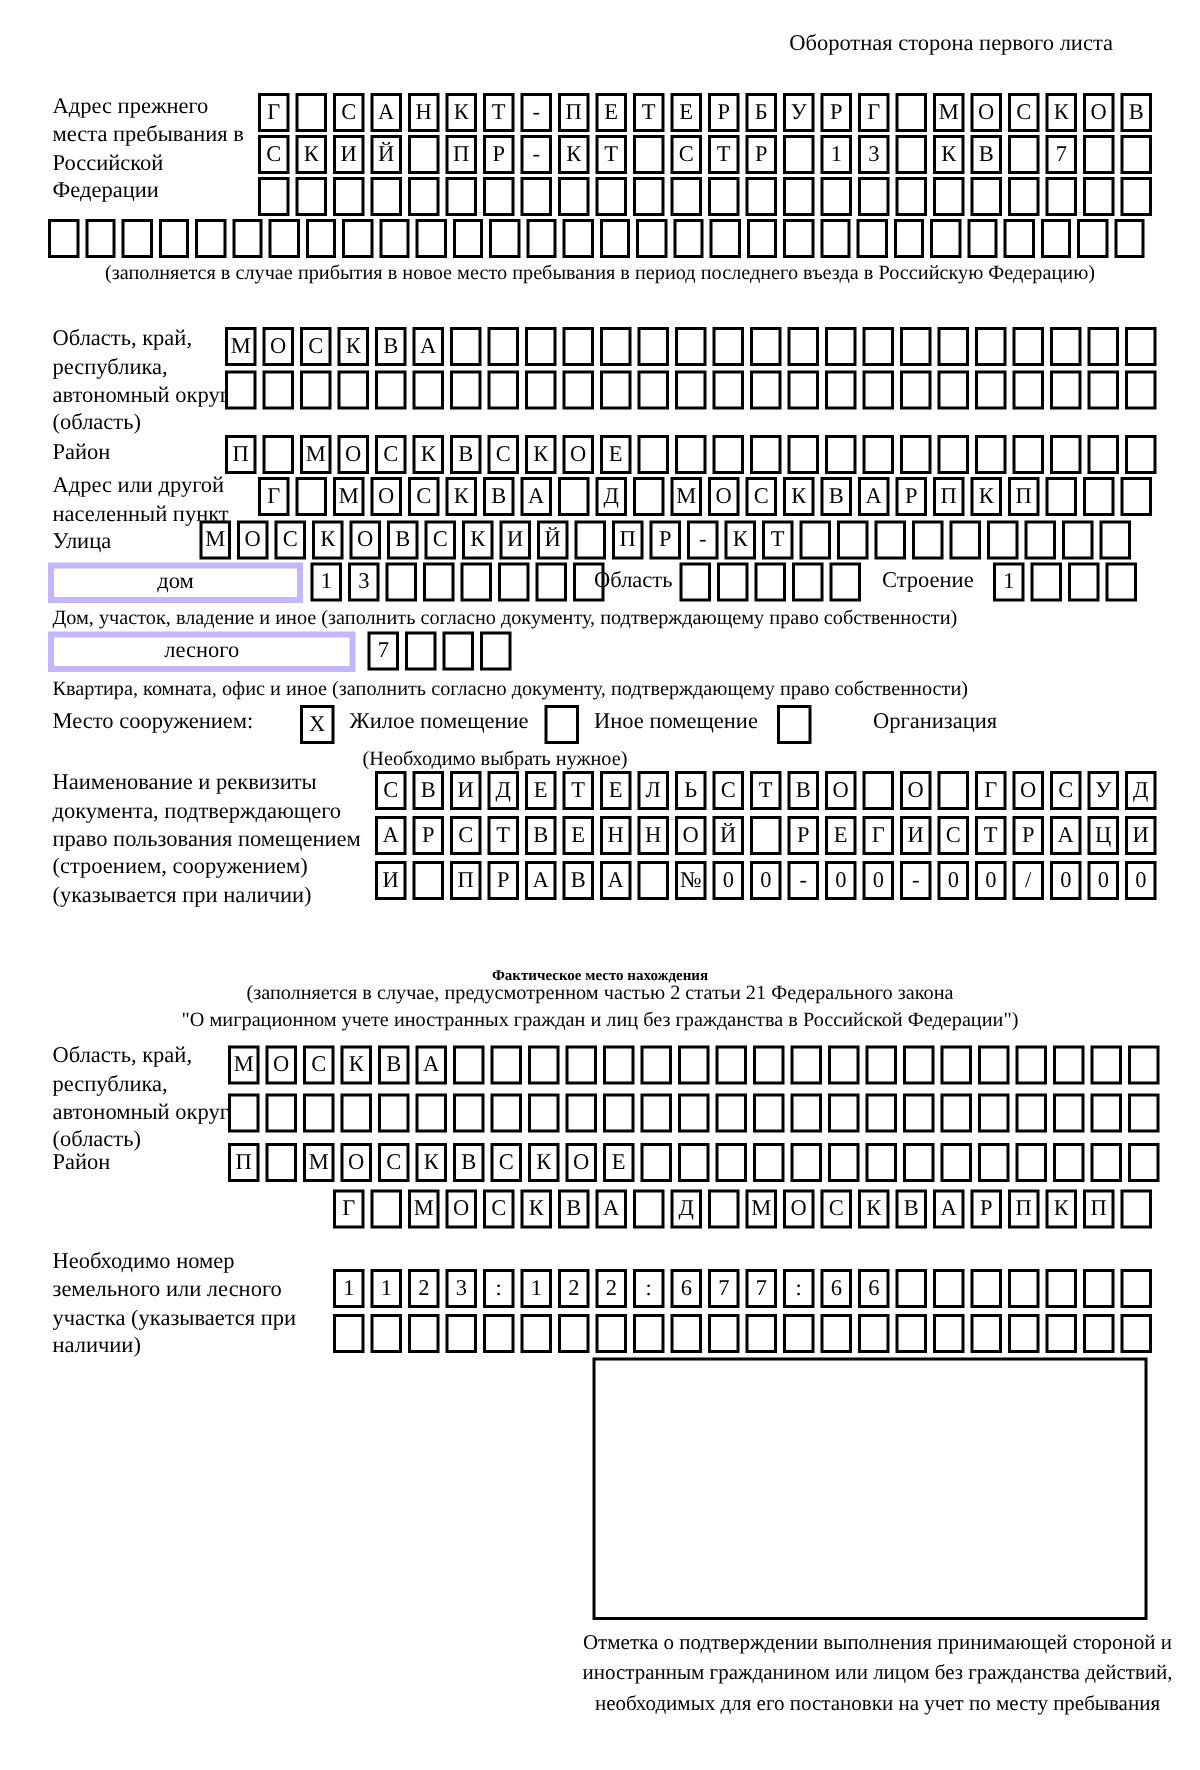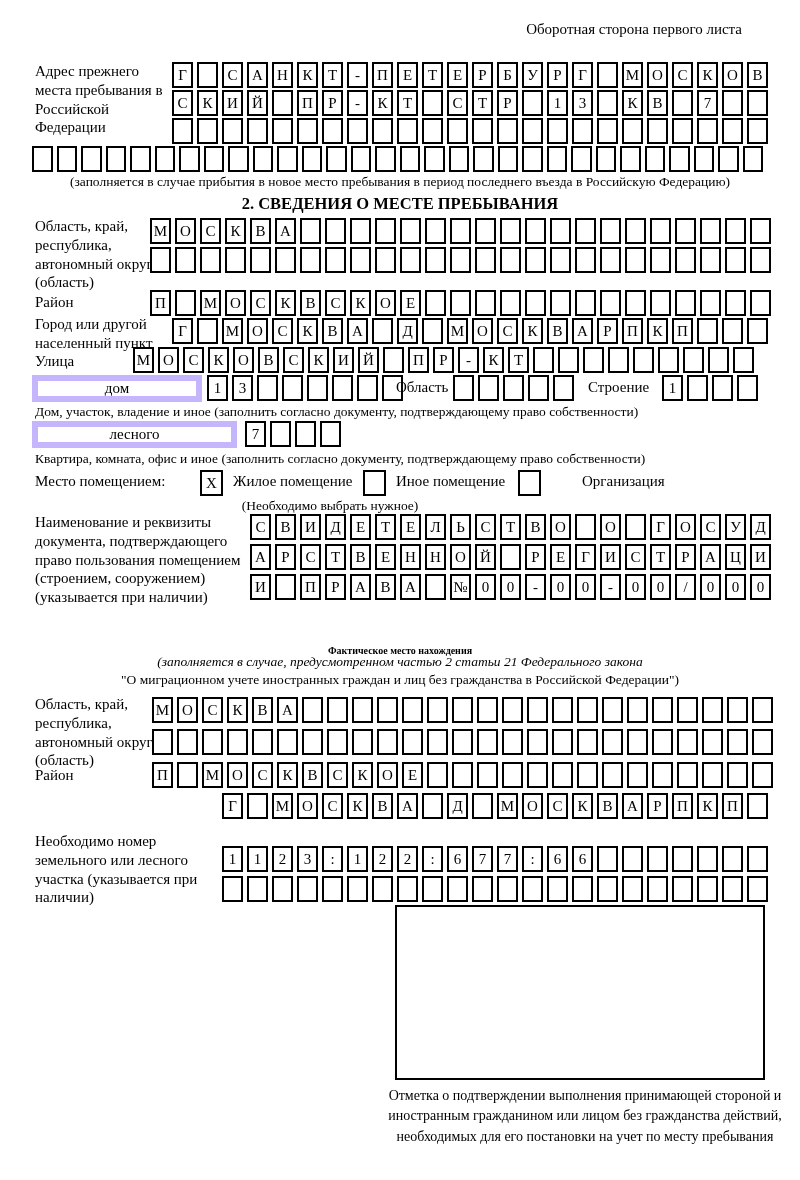--- a/index.html
+++ b/index.html
@@ -11,21 +11,21 @@
   .note{position:absolute;font-size:13.5px;}
   .center{left:0;width:100%;text-align:center;}
   .cellrow{position:absolute;display:flex;gap:4px;}
   .cell{
     box-sizing:border-box;width:21px;height:26px;border:2px solid #000;
     display:flex;align-items:center;justify-content:center;
     font-size:15px;background:#fff;flex:0 0 auto;
   }
   .w30 .cell{width:20.5px;}
   .labelbox{
-    position:absolute;box-sizing:border-box;border:6px solid #c4b5fd;height:27px;
+    position:absolute;box-sizing:border-box;border:4px solid #c4b5fd;height:27px;
     display:flex;align-items:center;justify-content:center;font-size:15px;background:#fff;text-align:right;
   }
   .inlinetxt{position:absolute;font-size:15px;}
   .title{position:absolute;font-weight:bold;font-size:16.5px;}
   .checkbox{
     position:absolute;box-sizing:border-box;width:23px;height:26px;border:2px solid #000;
     display:flex;align-items:center;justify-content:center;font-size:15px;background:#fff;
   }
   .stampbox{position:absolute;border:2px solid #000;background:#fff;box-sizing:border-box;}
   .caption{position:absolute;font-size:14px;text-align:center;line-height:1.45;}
@@ -143,21 +143,20 @@
       <div class="cell"></div>
       <div class="cell"></div>
       <div class="cell"></div>
       <div class="cell"></div>
       <div class="cell"></div>
       <div class="cell"></div>
       <div class="cell"></div>
     </div>
   <div class="note center" style="top:174px;">(заполняется в случае прибытия в новое место пребывания в период последнего въезда в Российскую Федерацию)</div>
 
-  <div class="title center" style="top:194px;">2. СВЕДЕНИЯ О МЕСТЕ ПРЕБЫВАНИЯ</div>
 
   <div class="lbl" style="top:217px;left:35px;width:118px;">Область, край, республика, автономный округ (область)</div>
   <div class="cellrow" style="top:218px;left:150px;">
       <div class="cell">М</div>
       <div class="cell">О</div>
       <div class="cell">С</div>
       <div class="cell">К</div>
       <div class="cell">В</div>
       <div class="cell">А</div>
       <div class="cell"></div>
@@ -230,21 +229,21 @@
       <div class="cell"></div>
       <div class="cell"></div>
       <div class="cell"></div>
       <div class="cell"></div>
       <div class="cell"></div>
       <div class="cell"></div>
       <div class="cell"></div>
       <div class="cell"></div>
     </div>
 
-  <div class="lbl" style="top:315px;left:35px;width:136px;">Город или другой населенный пункт</div>
+  <div class="lbl" style="top:315px;left:35px;width:136px;">Адрес или другой населенный пункт</div>
   <div class="cellrow" style="top:318px;left:172px;">
       <div class="cell">Г</div>
       <div class="cell"></div>
       <div class="cell">М</div>
       <div class="cell">О</div>
       <div class="cell">С</div>
       <div class="cell">К</div>
       <div class="cell">В</div>
       <div class="cell">А</div>
       <div class="cell"></div>
@@ -324,21 +323,21 @@
 
   <div class="labelbox" style="top:421px;left:32px;width:205px;">лесного</div>
   <div class="cellrow" style="top:421px;left:245px;">
       <div class="cell">7</div>
       <div class="cell"></div>
       <div class="cell"></div>
       <div class="cell"></div>
     </div>
   <div class="note" style="top:451px;left:35px;">Квартира, комната, офис и иное (заполнить согласно документу, подтверждающему право собственности)</div>
 
-  <div class="inlinetxt" style="top:473px;left:35px;">Место помещением:</div>
+  <div class="inlinetxt" style="top:473px;left:35px;">Место сооружением:</div>
   <div class="checkbox" style="top:470px;left:200px;">X</div>
   <div class="inlinetxt" style="top:473px;left:233px;">Жилое помещение</div>
   <div class="checkbox" style="top:470px;left:363px;"></div>
   <div class="inlinetxt" style="top:473px;left:396px;">Иное помещение</div>
   <div class="checkbox" style="top:470px;left:518px;"></div>
   <div class="inlinetxt" style="top:473px;left:562px;margin-left:20px;">Организация</div>
   <div class="note" style="top:498px;left:170px;width:320px;text-align:center;">(Необходимо выбрать нужное)</div>
 
   <div class="lbl" style="top:513px;left:35px;width:212px;">Наименование и реквизиты документа, подтверждающего право пользования помещением (строением, сооружением) (указывается при наличии)</div>
   <div class="cellrow" style="top:514px;left:250px;">
@@ -405,21 +404,21 @@
       <div class="cell">-</div>
       <div class="cell">0</div>
       <div class="cell">0</div>
       <div class="cell">/</div>
       <div class="cell">0</div>
       <div class="cell">0</div>
       <div class="cell">0</div>
     </div>
 
   <div class="title center" style="top:645px;font-size:10px;">Фактическое место нахождения</div>
-  <div class="note center" style="top:654px;font-style:italic;">(заполняется в случае, предусмотренном частью 2 статьи 21 Федерального закона</div>
+  <div class="note center" style="top:654px;">(заполняется в случае, предусмотренном частью 2 статьи 21 Федерального закона</div>
   <div class="note center" style="top:672px;">"О миграционном учете иностранных граждан и лиц без гражданства в Российской Федерации")</div>
 
   <div class="lbl" style="top:695px;left:35px;width:138px;">Область, край, республика, автономный округ (область)</div>
   <div class="cellrow" style="top:697px;left:152px;">
       <div class="cell">М</div>
       <div class="cell">О</div>
       <div class="cell">С</div>
       <div class="cell">К</div>
       <div class="cell">В</div>
       <div class="cell">А</div>

